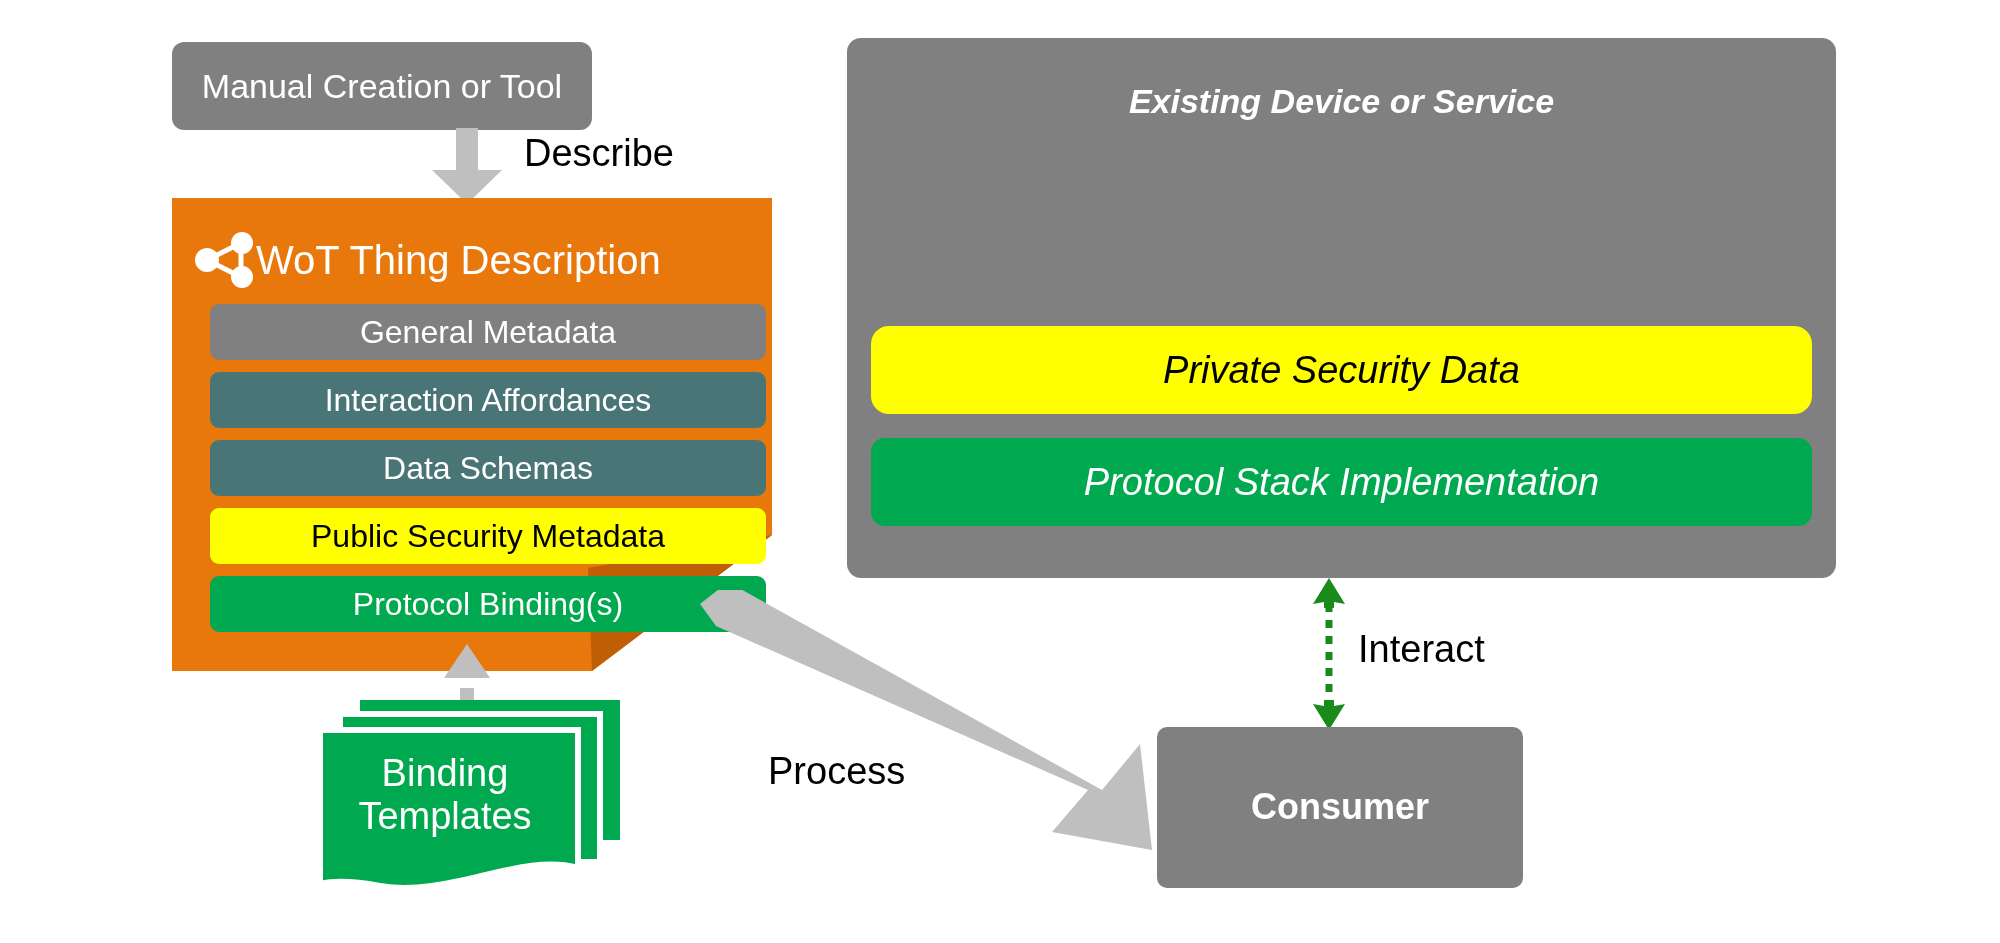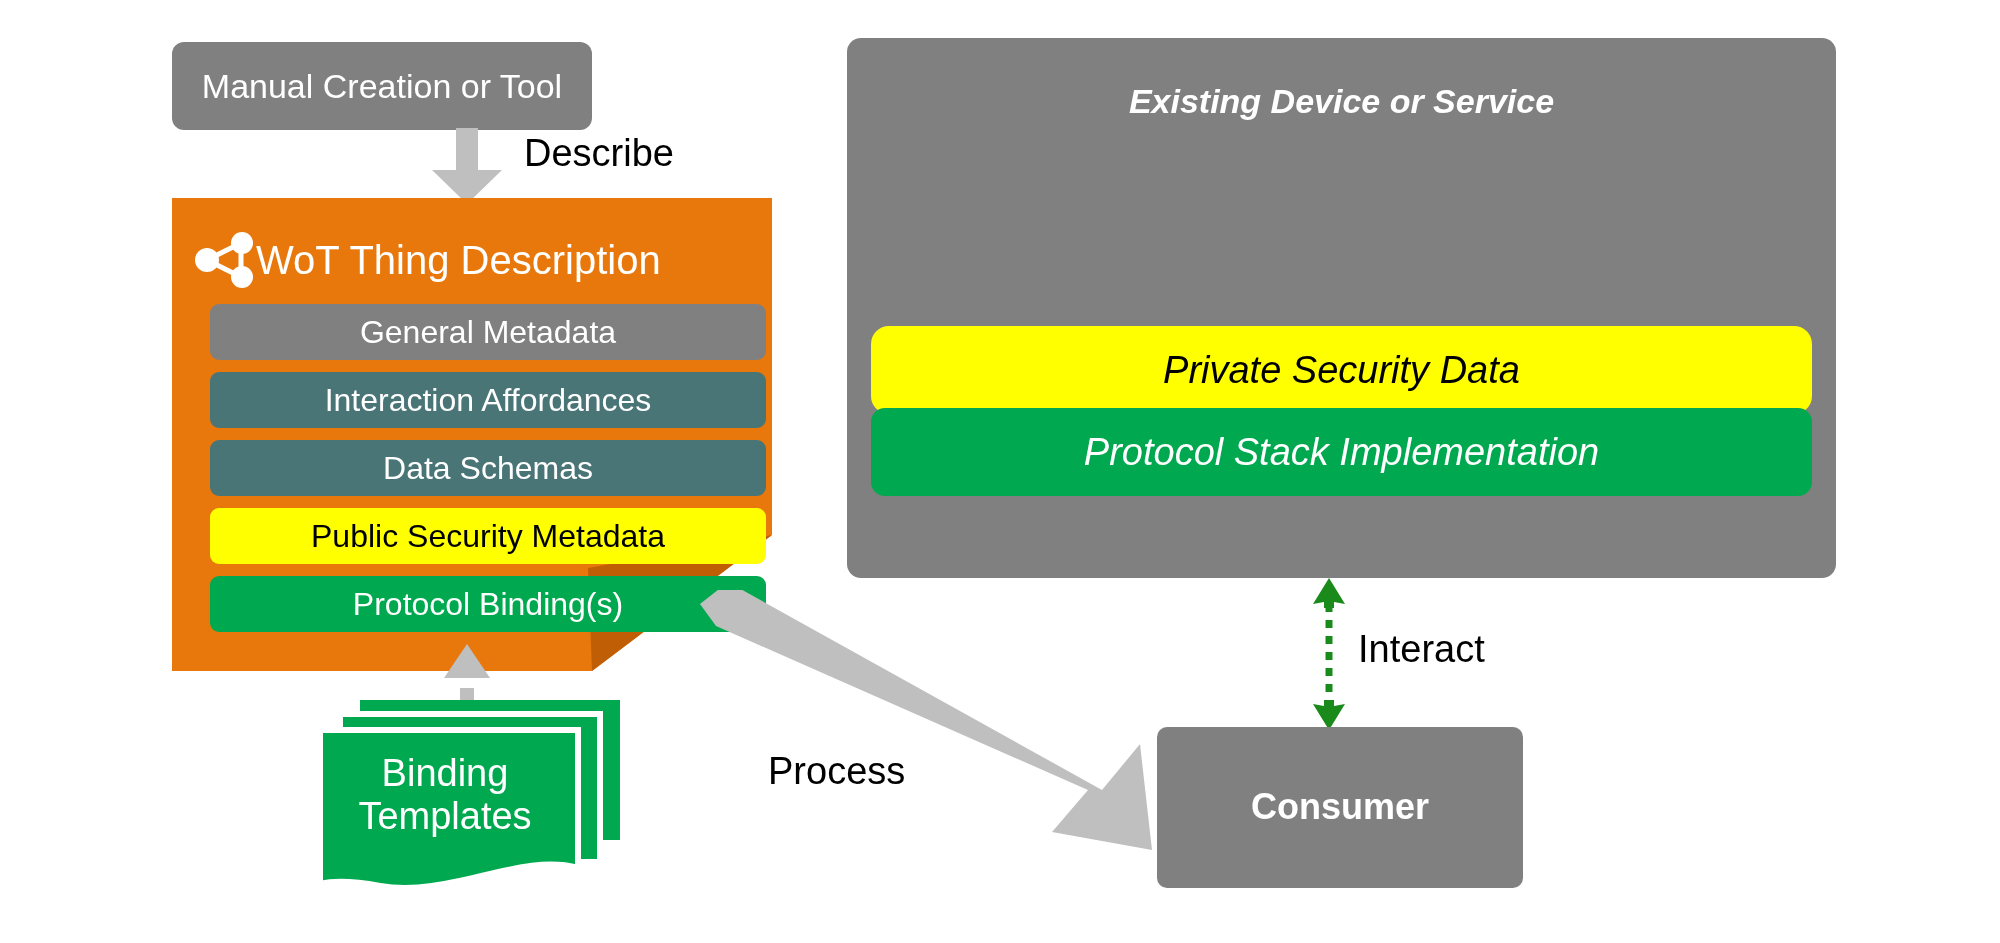--- a/index.html
+++ b/index.html
@@ -160,21 +160,21 @@
     display: flex;
     align-items: center;
     justify-content: center;
     text-align: center;
     font-size: 38px;
     line-height: 1.22;
     box-sizing: border-box;
   }
   #device-row-0 { top: 84px;  height: 190px; background:#0b5394; color:#ffffff; }
   #device-row-1 { top: 288px; height: 88px;  background:#ffff00; color:#000000;border-radius:18px; }
-  #device-row-2 { top: 370px; height: 88px;  background:#00a94f; color:#ffffff; }
+  #device-row-2 { top: 400px; height: 88px;  background:#00a94f; color:#ffffff; }
 
   
   #interact-arrow {
     position: absolute;
     left: 1312px; top: 578px;
     width: 34px; height: 152px;
   }
   #interact-label {
     position: absolute;
     left: 1358px; top: 628px;

